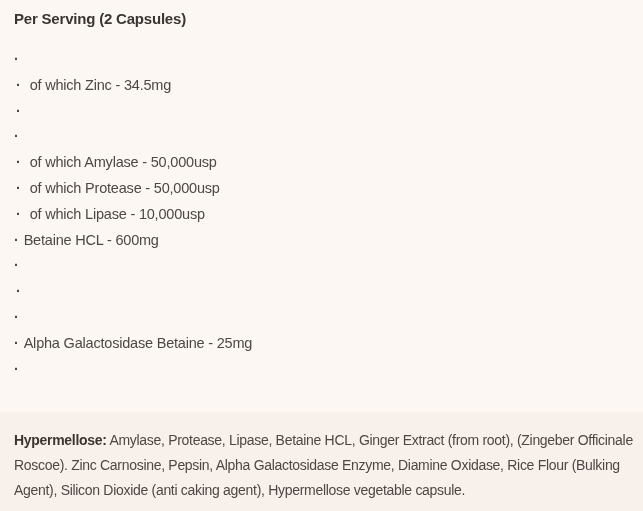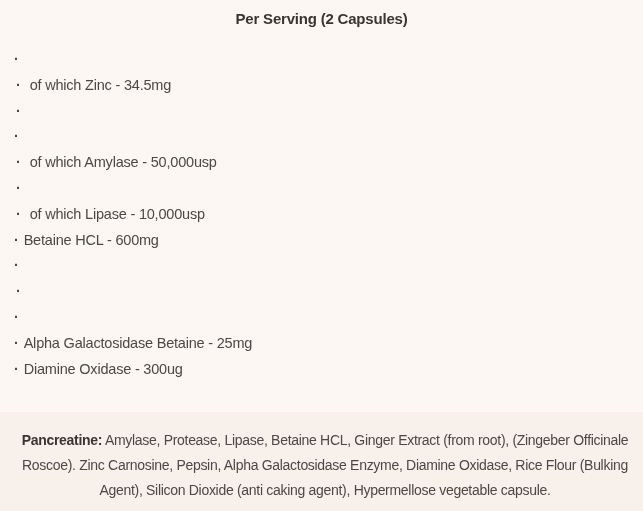--- a/index.html
+++ b/index.html
@@ -1,15 +1,15 @@
 <!DOCTYPE html>
 <html><head>
 <meta charset="utf-8">
 <style>
-  * { margin: 0; padding: 0; box-sizing: border-box; text-align: center; }
+  * { margin: 0; padding: 0; box-sizing: border-box; }
   html, body {
     width: 643px;
     height: 511px;
     font-family: "Liberation Sans", sans-serif;
     overflow: hidden;
   }
   .page {
     width: 643px;
     height: 511px;
     background: #FCF7F3;
@@ -98,20 +98,21 @@
           <span class="bullet">·</span>
         </li>
 
         <li class="sub">
           <span class="bullet">·</span>
           <span>of which Amylase - 50,000usp</span>
         </li>
 
         <li class="sub">
           <span class="bullet">·</span>
+          <span>of which Protease - 50,000usp</span>
         </li>
 
         <li class="sub">
           <span class="bullet">·</span>
           <span>of which Lipase - 10,000usp</span>
         </li>
 
         <li>
           <span class="bullet">·</span>
           <span>Betaine HCL - 600mg</span>
@@ -129,24 +130,23 @@
           <span class="bullet">·</span>
         </li>
 
         <li>
           <span class="bullet">·</span>
           <span>Alpha Galactosidase Betaine - 25mg</span>
         </li>
 
         <li>
           <span class="bullet">·</span>
-          <span>Diamine Oxidase - 300ug</span>
         </li>
       </ul>
   </div>
 
   <div class="ingredients-section">
     <p class="ingredients-text">
-      <span class="ing-label">Pancreatine:</span><span> Amylase, Protease, Lipase, Betaine HCL, Ginger Extract (from root), (Zingeber Officinale Roscoe). Zinc Carnosine, Pepsin, Alpha Galactosidase Enzyme, Diamine Oxidase, Rice Flour (Bulking Agent), Silicon Dioxide (anti caking agent), Hypermellose vegetable capsule.</span>
+      <span class="ing-label">Hypermellose:</span><span> Amylase, Protease, Lipase, Betaine HCL, Ginger Extract (from root), (Zingeber Officinale Roscoe). Zinc Carnosine, Pepsin, Alpha Galactosidase Enzyme, Diamine Oxidase, Rice Flour (Bulking Agent), Silicon Dioxide (anti caking agent), Hypermellose vegetable capsule.</span>
     </p>
   </div>
 
 </div>
 
 </body></html>

